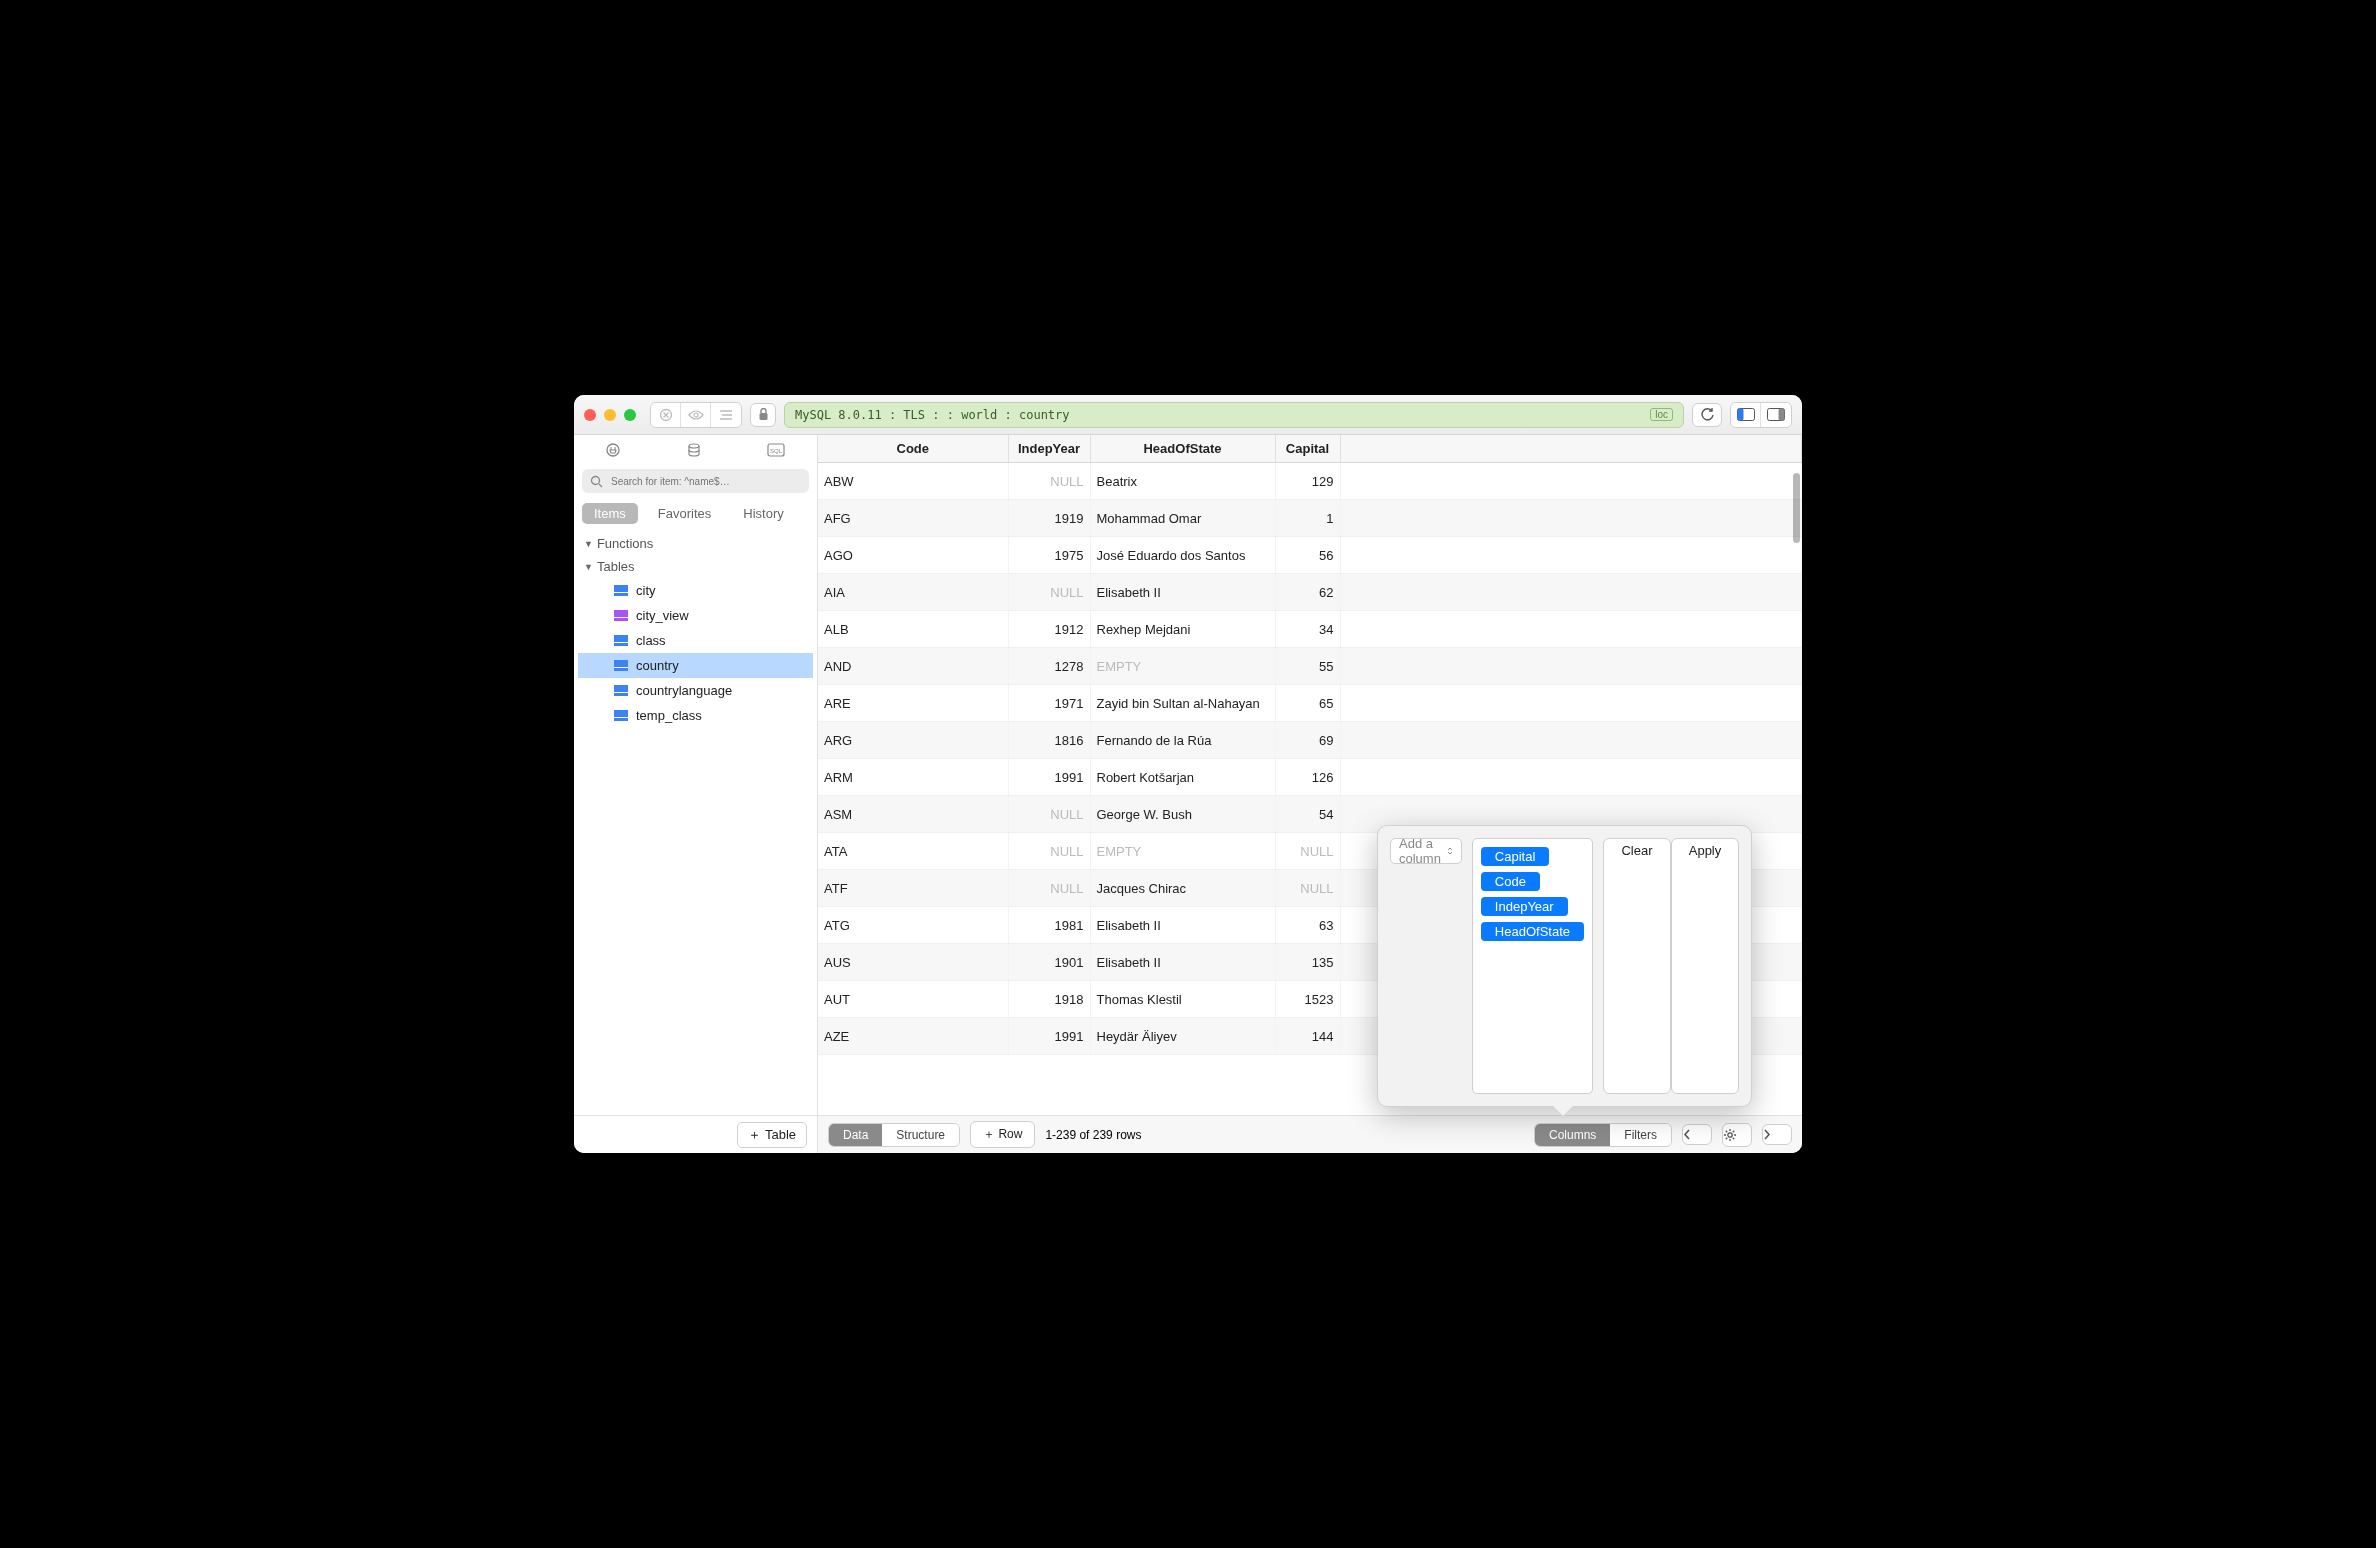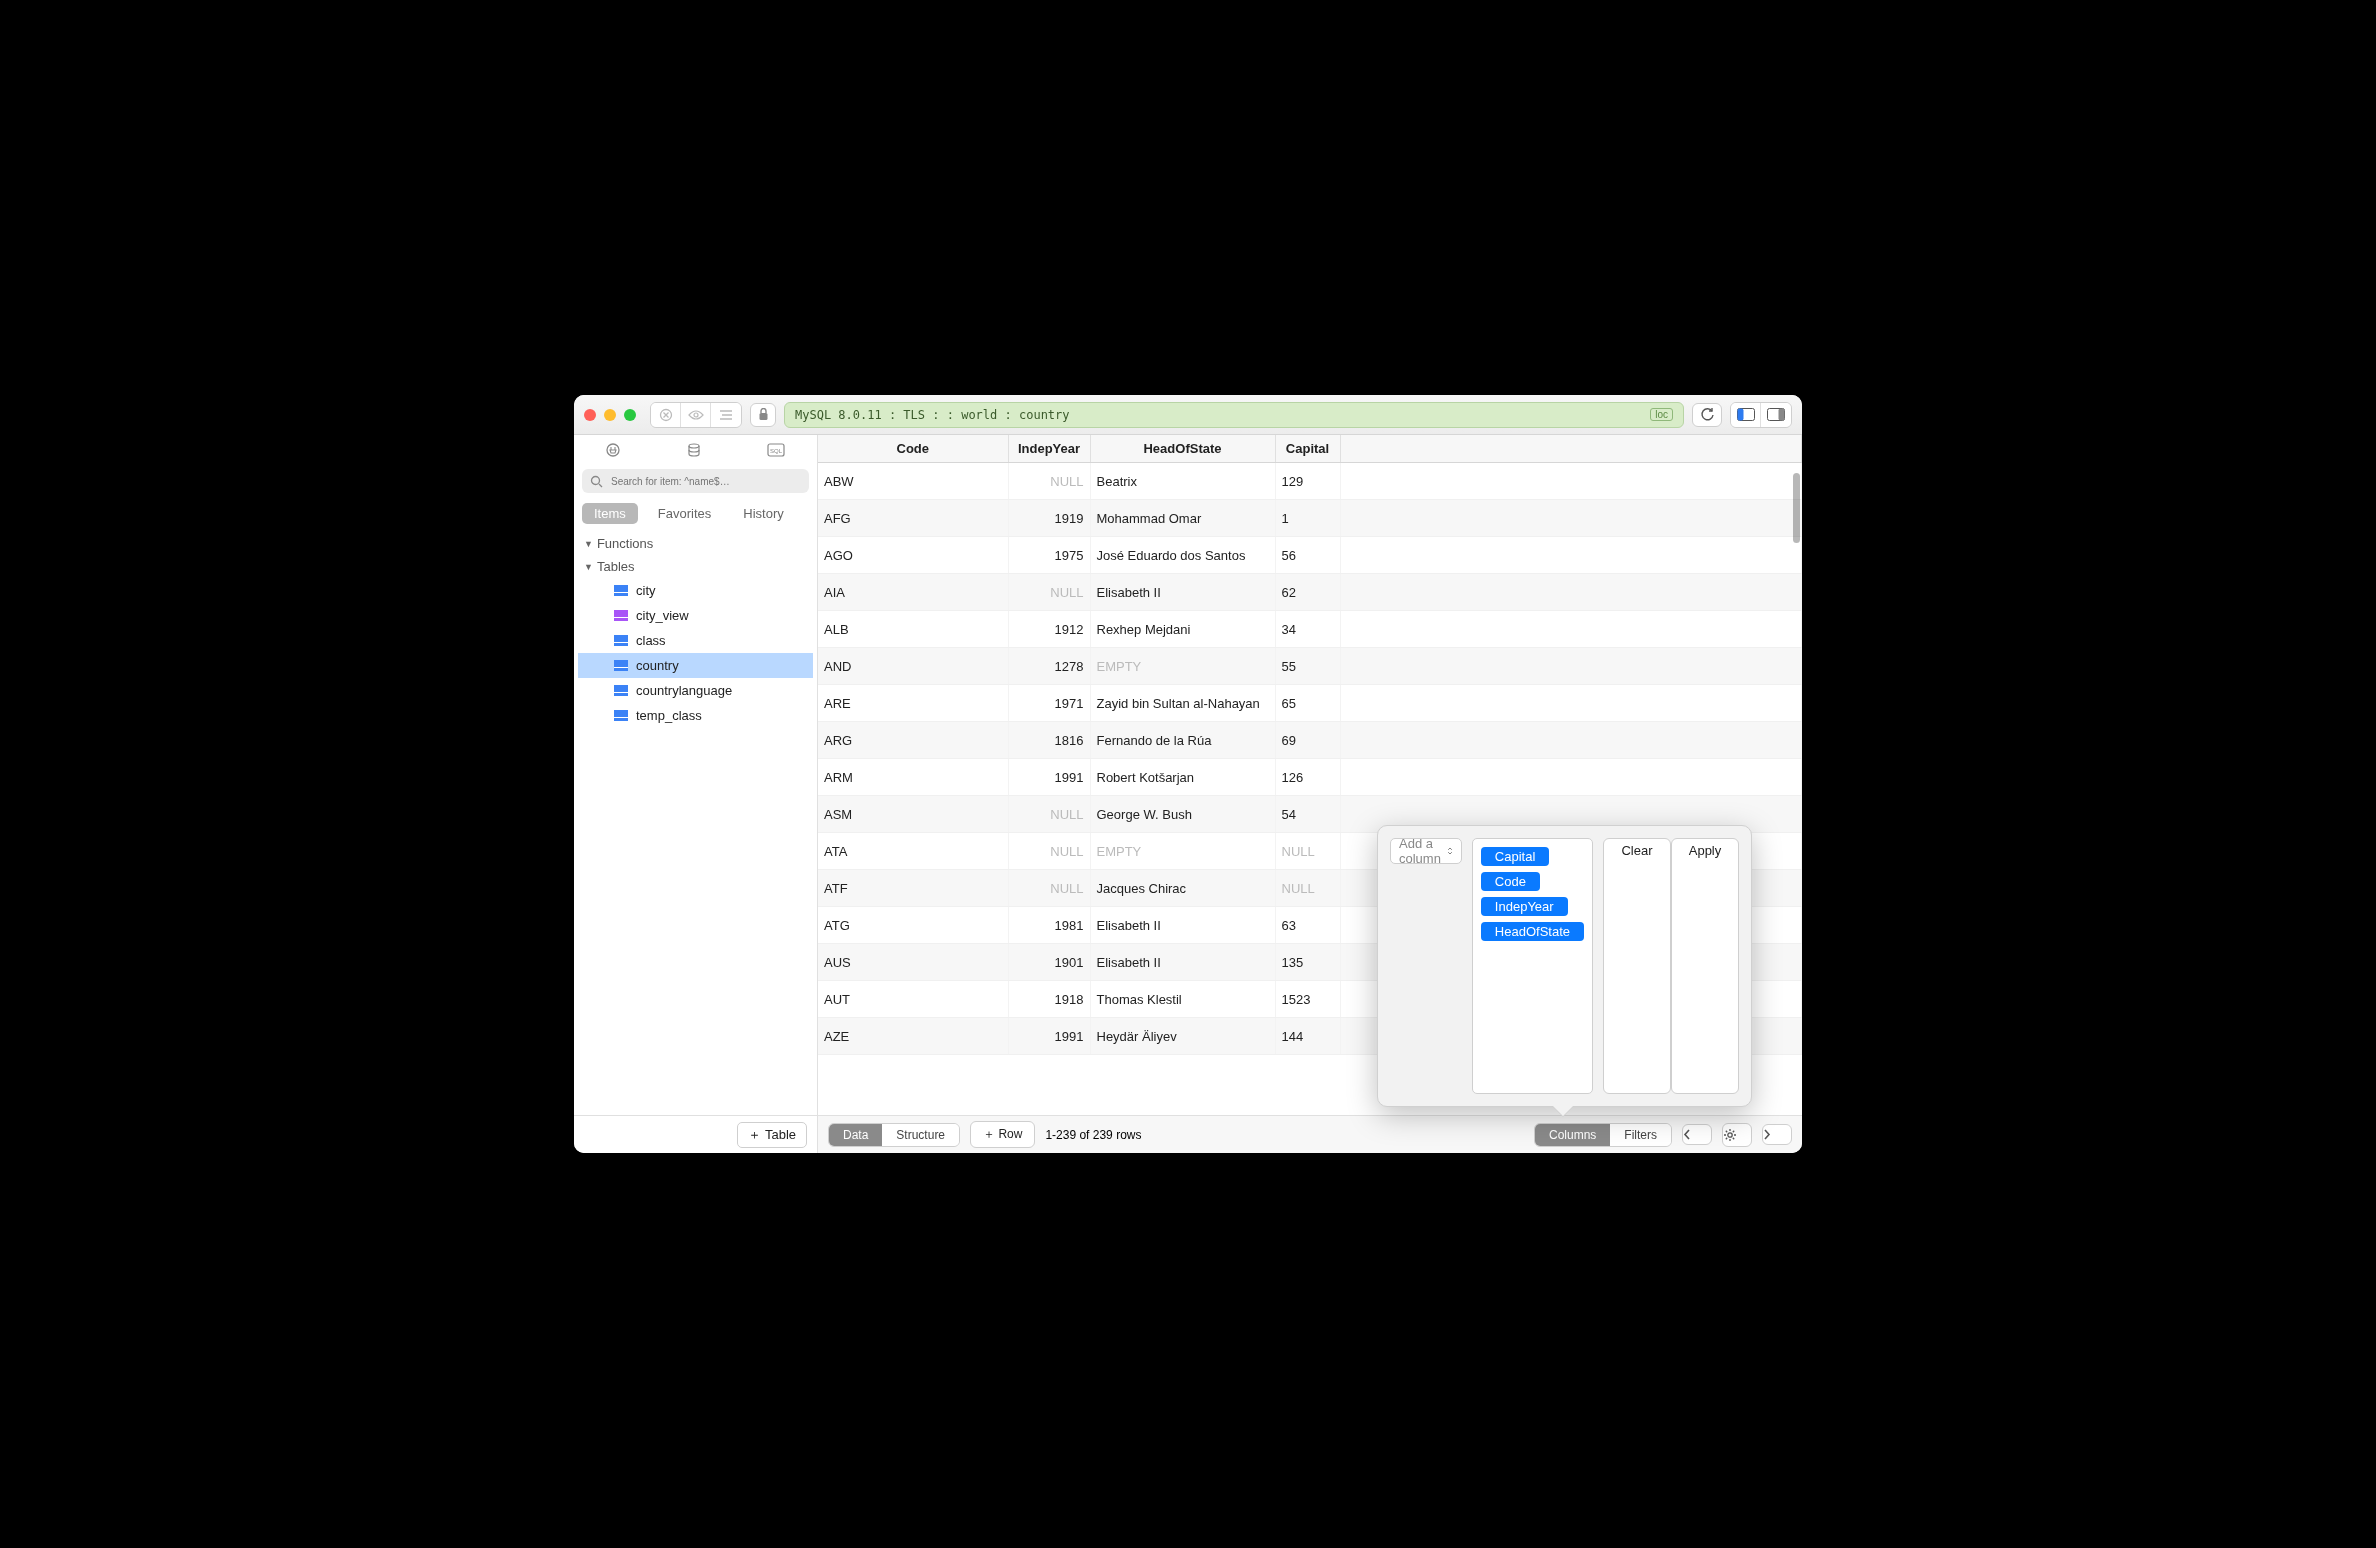--- a/index.html
+++ b/index.html
@@ -67,21 +67,21 @@
   table.grid{border-collapse:collapse;width:100%;font-size:13px;}
   table.grid th{
     background:#f7f7f7;border-bottom:1px solid #d6d6d6;border-right:1px solid #e0e0e0;
     font-weight:600;padding:6px 8px;text-align:center;position:sticky;top:0;height:26px;
   }
   table.grid td{border-bottom:1px solid #f0f0f0;border-right:1px solid #f3f3f3;padding:0 6px;height:37px;}
   table.grid tr:nth-child(even) td{background:#f7f7f7;}
   .col-code{width:190px;text-align:left;padding-left:8px;}
   .col-year{width:82px;text-align:right;padding-right:6px;}
   .col-head{width:185px;text-align:left;}
-  .col-cap{width:65px;text-align:left;padding-right:6px;}
+  .col-cap{width:65px;text-align:right;padding-right:6px;}
   .null{color:#bbb;}
   .vscroll-thumb{position:absolute;right:2px;top:38px;width:7px;height:70px;background:rgba(0,0,0,0.28);border-radius:4px;}
   
   .sb-bottom{height:38px;border-top:1px solid #e0e0e0;display:flex;align-items:center;justify-content:flex-end;padding:0 10px;}
   .add-table-btn{border:1px solid #cfcfcf;border-radius:5px;padding:3px 10px;font-size:13px;background:#fff;display:flex;gap:4px;align-items:center;}
   .footer{height:38px;border-top:1px solid #e0e0e0;background:#f7f7f7;display:flex;align-items:center;padding:0 10px;gap:10px;font-size:12px;}
   .seg{display:flex;border:1px solid #cfcfcf;border-radius:6px;overflow:hidden;}
   .seg-item{padding:4px 14px;background:#fff;color:#444;}
   .seg-item.active{background:#8a8a8a;color:#fff;}
   .btn{border:1px solid #cfcfcf;border-radius:6px;padding:4px 12px;background:#fff;}

